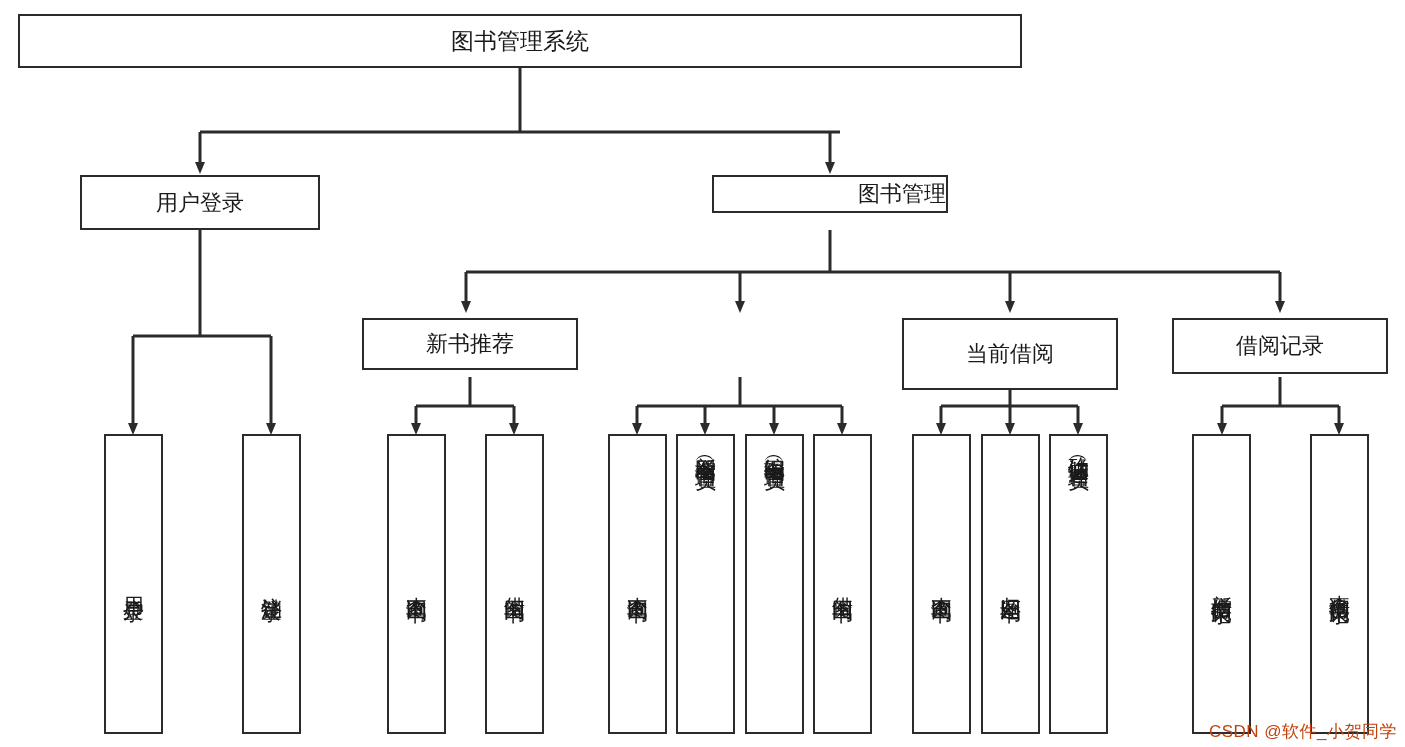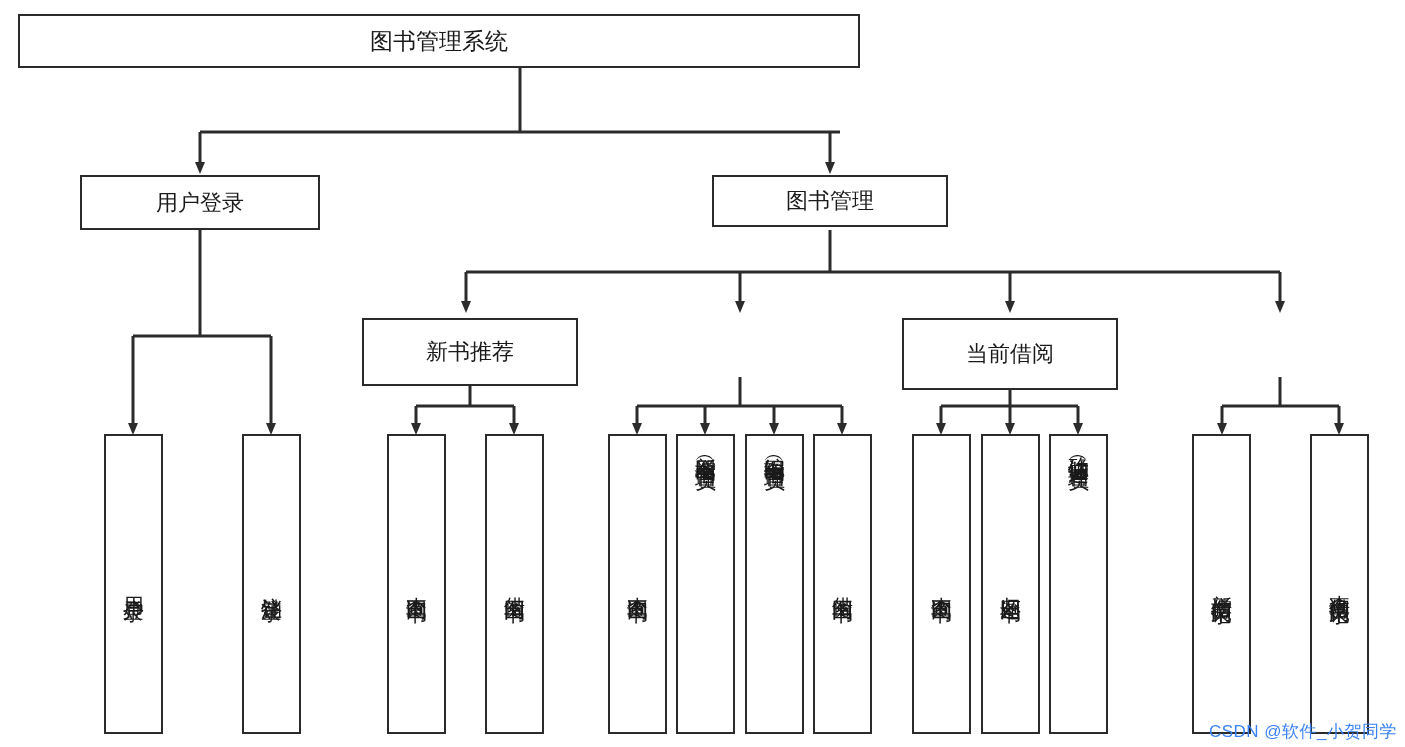--- a/index.html
+++ b/index.html
@@ -39,21 +39,21 @@
     line-height:1.05;
     white-space:nowrap;
     text-align:center;
   }
   .leaf.centered{align-items:center;padding-top:0;}
   .watermark{
     position:absolute;
     right:8px;
     bottom:4px;
     font-size:17px;
-    color:#3b82f6;
+    color:#c2410c;
     letter-spacing:0.5px;
     white-space:nowrap;
     margin-left:44px;
   }
 </style>
 </head>
 <body>
 
 <div id="canvas">
 
@@ -100,36 +100,39 @@
       <path d="M1010,406 L1010,424" marker-end="url(#arrow)"></path>
       <path d="M1078,406 L1078,424" marker-end="url(#arrow)"></path>
 
       <path d="M1280,377 L1280,406"></path>
       <path d="M1222,406 L1339,406"></path>
       <path d="M1222,406 L1222,424" marker-end="url(#arrow)"></path>
       <path d="M1339,406 L1339,424" marker-end="url(#arrow)"></path>
     </g>
   </svg>
 
-  <div class="node root" style="left:18px;top:14px;width:842px;height:54px;">
+  <div class="node root" style="left:18px;top:14px;width:1004px;height:54px;">
     <span>图书管理系统</span>
   </div>
 
   <div class="node lvl2" style="left:80px;top:175px;width:240px;height:55px;">
     <span>用户登录</span>
   </div>
-  <div class="node lvl2" style="left:712px;top:175px;width:236px;height:52px;">
+  <div class="node lvl2" style="left:712px;top:175px;width:236px;height:38px;justify-content:flex-end;">
     <span>图书管理</span>
   </div>
 
-  <div class="node lvl3" style="left:362px;top:318px;width:216px;height:68px;">
+  <div class="node lvl3" style="left:362px;top:318px;width:216px;height:52px;">
     <span>新书推荐</span>
   </div>
   <div class="node lvl3" style="left:902px;top:318px;width:216px;height:72px;">
     <span>当前借阅</span>
+  </div>
+  <div class="node lvl3" style="left:1172px;top:318px;width:216px;height:56px;">
+    <span>借阅记录</span>
   </div>
 
   <div class="node leaf centered" style="left:104px;top:434px;width:59px;height:300px;">
     <span class="vtext">用户登录</span>
   </div>
   <div class="node leaf centered" style="left:242px;top:434px;width:59px;height:300px;">
     <span class="vtext">注销登录</span>
   </div>
 
   <div class="node leaf centered" style="left:387px;top:434px;width:59px;height:300px;">

